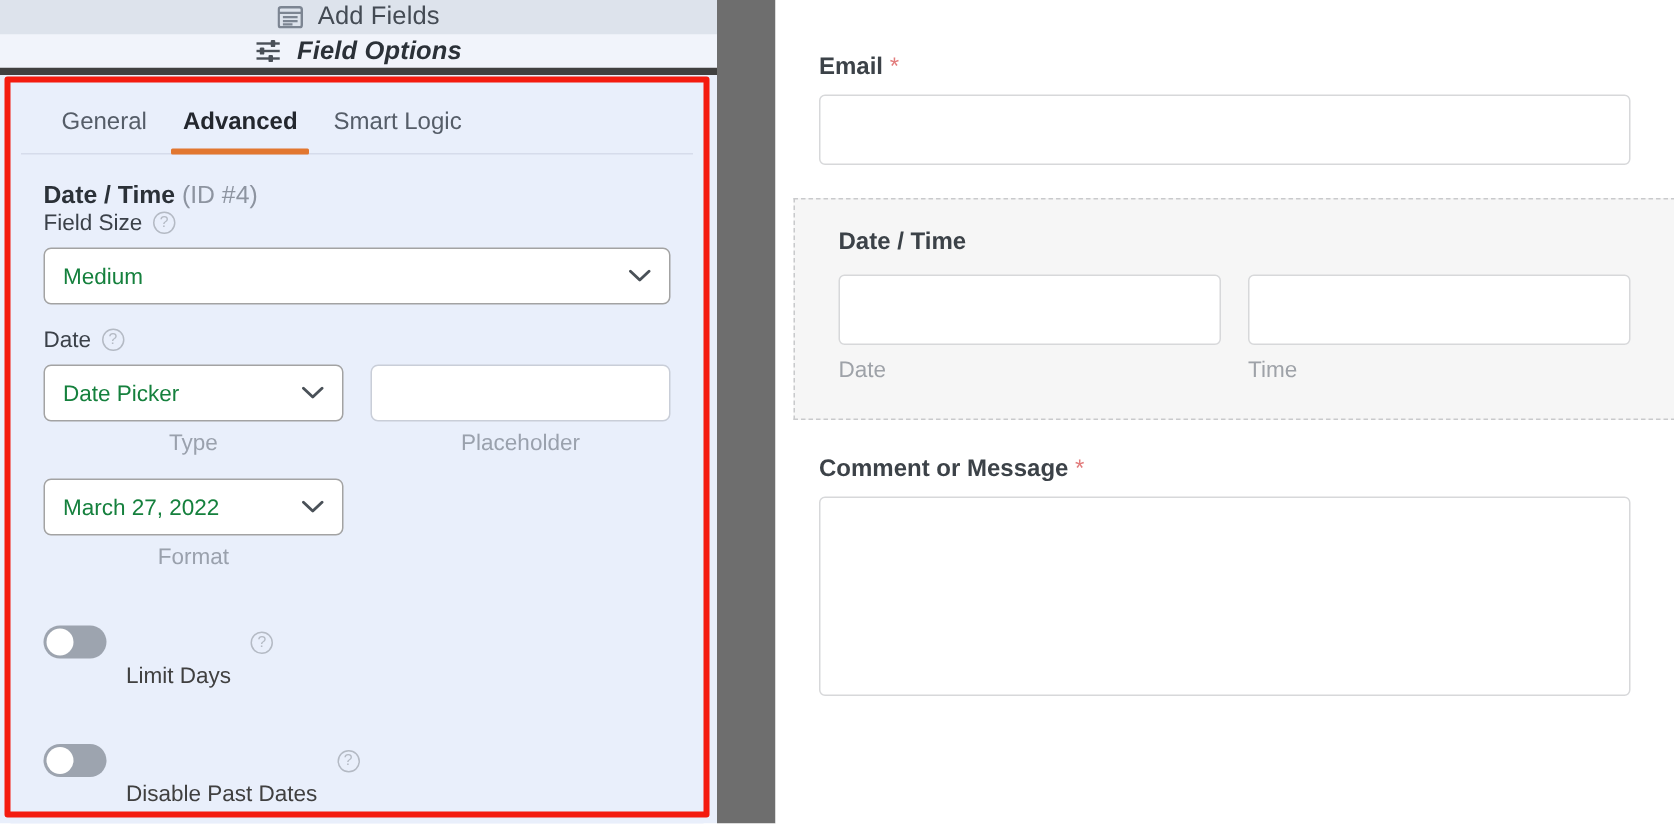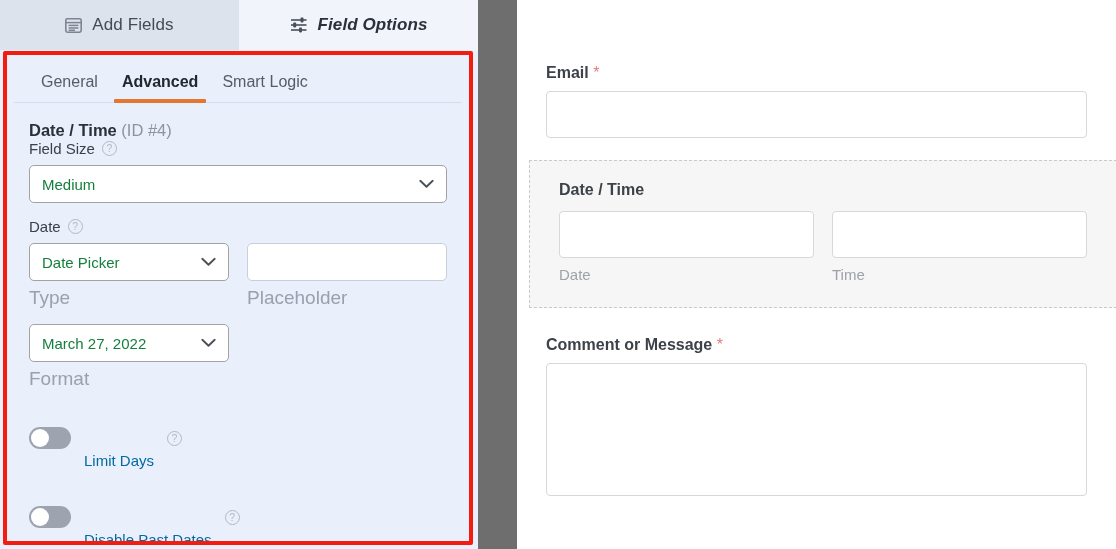--- a/index.html
+++ b/index.html
@@ -23,20 +23,21 @@
     background: #e9effb;
     flex: 0 0 478px;
   }
 
   
   .tabbar {
     display: flex;
     height: 50px;
     background: #f1f4fb;
     border-bottom: 5px solid #404040;
+    flex-direction: column;
   }
   .tabbar-tab {
     flex: 1 1 50%;
     display: flex;
     align-items: center;
     justify-content: center;
     gap: 10px;
     font-size: 17px;
     color: #444b54;
     cursor: pointer;
@@ -171,23 +172,24 @@
     color: #32383f;
     padding: 0 12px;
     font-family: "Liberation Sans", sans-serif;
     outline: none;
   }
   .txtinput::placeholder { color: #a9afba; }
 
   .row2 { display: flex; gap: 18px; }
   .col { flex: 1 1 0; min-width: 0; }
   .sublabel {
-    font-size: 19px;
+    font-size: 15px;
     color: #9aa1ad;
     margin-top: 6px;
+    text-align: center;
   }
 
   .toggle-row {
     display: flex;
     align-items: center;
     gap: 13px;
     margin-top: 17px;
   }
   .switch {
     width: 42px; height: 22px;
@@ -199,21 +201,21 @@
   }
   .switch .knob {
     position: absolute;
     left: 2px; top: 2px;
     width: 18px; height: 18px;
     border-radius: 50%;
     background: #fff;
   }
   .toggle-label {
     font-size: 15px;
-    color: #0369a1;
+    color: #404040;
     margin-top: 45px;
   }
 
   
   .divider {
     flex: 0 0 39px;
     width: 39px;
     height: 549px;
     background: #6e6e6e;
     position: relative;
@@ -223,21 +225,21 @@
   .preview {
     flex: 1 1 auto;
     height: 549px;
     background: #ffffff;
     position: relative;
     padding: 0;
     overflow: hidden;
   }
   .pv-inner { padding: 36px 0 0 0; }
 
-  .pv-field { padding: 0 29px; margin-bottom: 22px; margin-top: 28px; }
+  .pv-field { padding: 0 29px; margin-bottom: 22px; }
   .pv-label {
     font-size: 16px;
     color: #3c4248;
     font-weight: bold;
     margin-bottom: 9px;
   }
   .pv-req { color: #e27c7c; font-weight: normal; }
   .pv-input {
     width: 100%;
     height: 47px;

